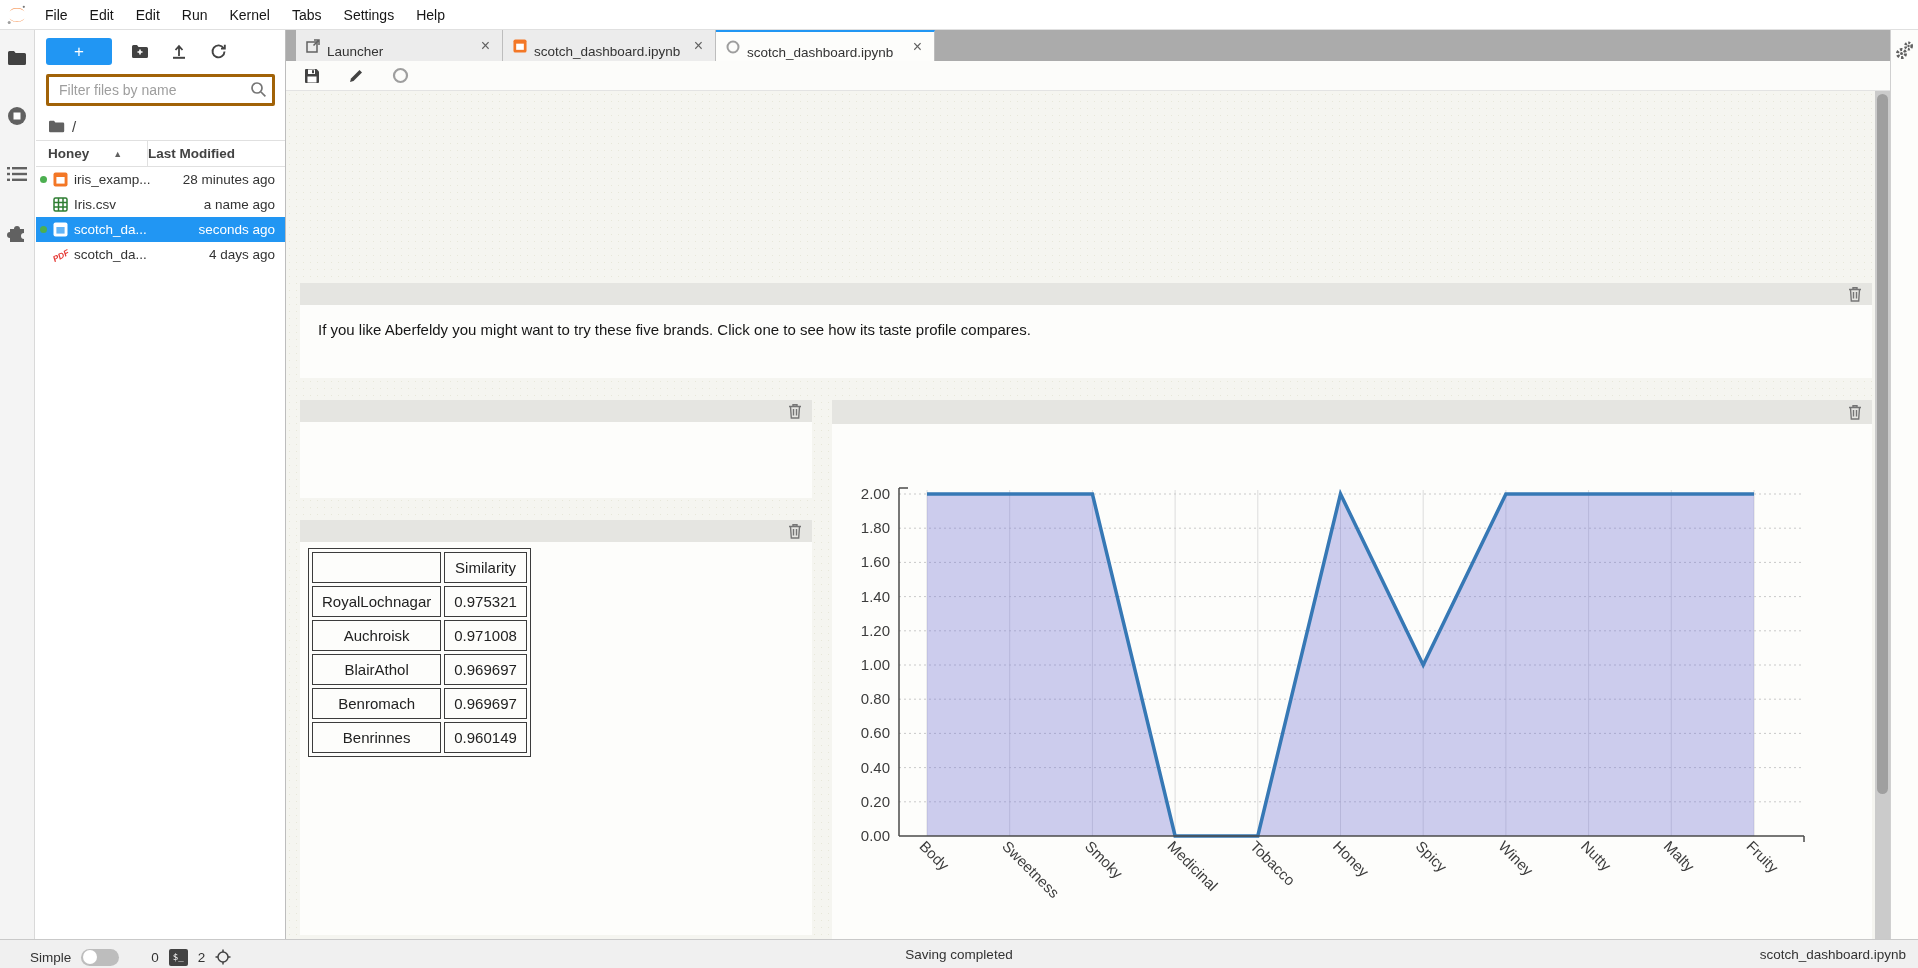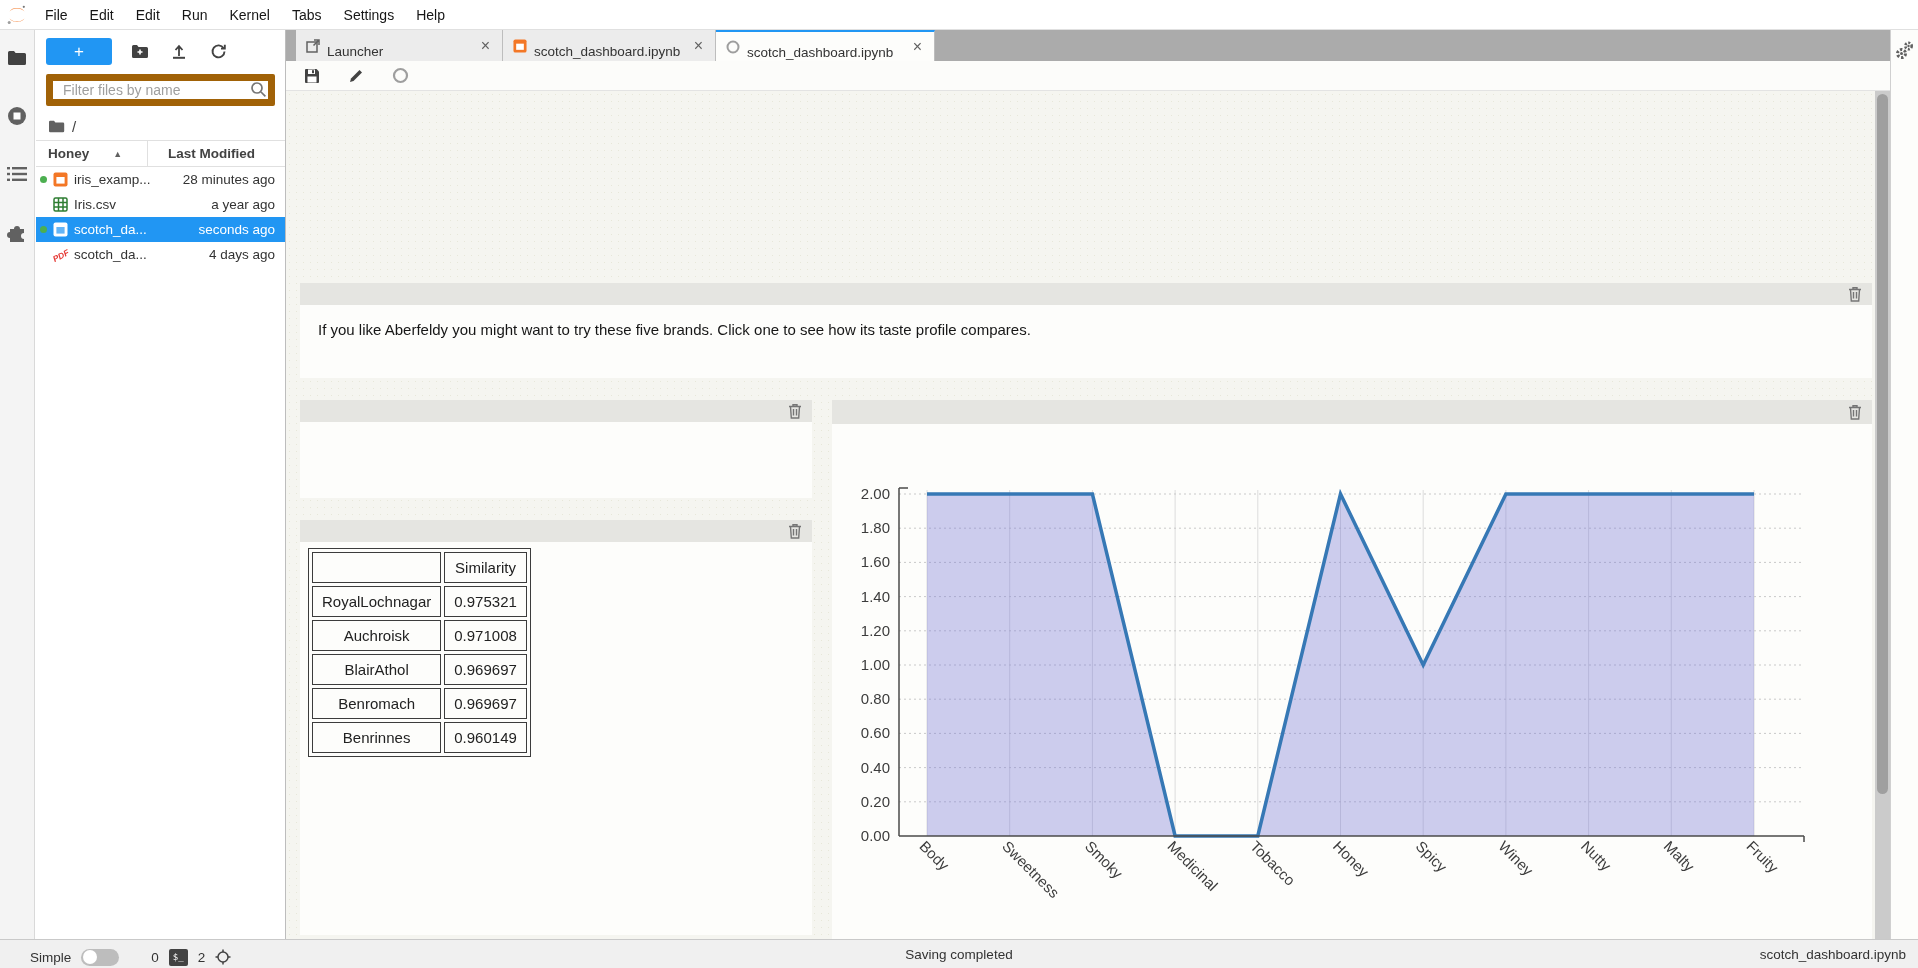--- a/index.html
+++ b/index.html
@@ -14,28 +14,28 @@
   
   .activitybar { position:absolute; top:30px; left:0; width:35px; height:909px; background:#f4f4f4; border-right:1px solid #d9d9d9; display:flex; flex-direction:column; align-items:center; padding-top:16px; gap:34px; }
   .activitybar .ab-btn { width:24px; height:24px; display:flex; align-items:center; justify-content:center; }
 
   
   .filebrowser { position:absolute; top:30px; left:36px; width:250px; height:909px; background:#fff; border-right:1px solid #bdbdbd; }
   .fb-toolbar { height:42px; display:flex; align-items:center; padding:0 10px; gap:17px; }
   .new-launcher-btn { width:66px; height:27px; background:#2196f3; border:none; border-radius:3px; color:#fff; font-size:17px; line-height:25px; cursor:pointer; }
   .fb-icon-btn { width:22px; height:22px; display:flex; align-items:center; justify-content:center; background:none; border:none; cursor:pointer; }
   .fb-filter-wrap { position:relative; margin:2px 10px 6px 10px; }
-  .fb-filter { width:100%; height:32px; border:7px solid #a16207; border-radius:2px; padding:0 30px 0 10px; font-size:14px; color:#333; background:#fff; font-family:"Liberation Sans",sans-serif; }
+  .fb-filter { width:100%; height:32px; border:3px solid #a16207; border-radius:2px; padding:0 30px 0 10px; font-size:14px; color:#333; background:#fff; font-family:"Liberation Sans",sans-serif; }
   .fb-filter::placeholder { color:#9e9e9e; }
   .fb-search-icon { position:absolute; right:8px; top:7px; }
   .fb-breadcrumb { height:28px; display:flex; align-items:center; gap:7px; padding-left:12px; font-size:15px; color:#424242; }
   .fb-header { height:27px; display:flex; align-items:center; border-top:1px solid #e0e0e0; border-bottom:1px solid #e0e0e0; font-size:13.5px; font-weight:bold; color:#424242; }
   .fb-col-name { width:112px; padding-left:12px; display:flex; align-items:center; gap:24px; border-right:1px solid #e0e0e0; height:100%; }
   .sort-arrow { font-size:9px; color:#616161; }
-  .fb-col-mod { flex:1; text-align:center; padding-right:10px; }
+  .fb-col-mod { flex:1; text-align:left; padding-right:10px; }
   .fb-row { height:25px; display:flex; align-items:center; font-size:13.5px; color:#333; cursor:pointer; }
   .fb-row .dotcell { width:14px; display:flex; justify-content:center; }
   .run-dot { width:7px; height:7px; border-radius:50%; background:#4caf50; }
   .fb-row .fi { width:20px; display:flex; justify-content:center; margin-right:4px; }
   .fb-row .fname { flex:1; white-space:nowrap; overflow:hidden; }
   .fb-row .fmod { text-align:left; padding-right:10px; white-space:nowrap; }
   .fb-row.selected { background:#2196f3; color:#fff; }
 
   
   .main { position:absolute; top:30px; left:286px; width:1604px; height:909px; background:#ababab; }
@@ -204,21 +204,21 @@
     </div>
     <div class="fb-row">
       <span class="dotcell"></span>
       <span class="fi">
         <svg width="15" height="15" viewBox="0 0 15 15" stroke="#2e7d32" stroke-width="1.5" fill="none">
             <rect x="1" y="1" width="13" height="13" rx="1.5"></rect>
             <path d="M1 5.5 h13 M1 10 h13 M5.5 1 v13 M10 1 v13"></path>
           </svg>
       </span>
       <span class="fname">Iris.csv</span>
-      <span class="fmod">a year ago</span>
+      <span class="fmod">a name ago</span>
     </div>
     <div class="fb-row selected">
       <span class="dotcell">
           <span class="run-dot"></span>
         </span>
       <span class="fi">
         <svg width="15" height="15" viewBox="0 0 15 15">
             <rect x="0.5" y="0.5" width="14" height="14" rx="2" fill="#fff"></rect>
             <rect x="3.4" y="5" width="8.2" height="6.6" fill="#64b5f6"></rect>
           </svg>

